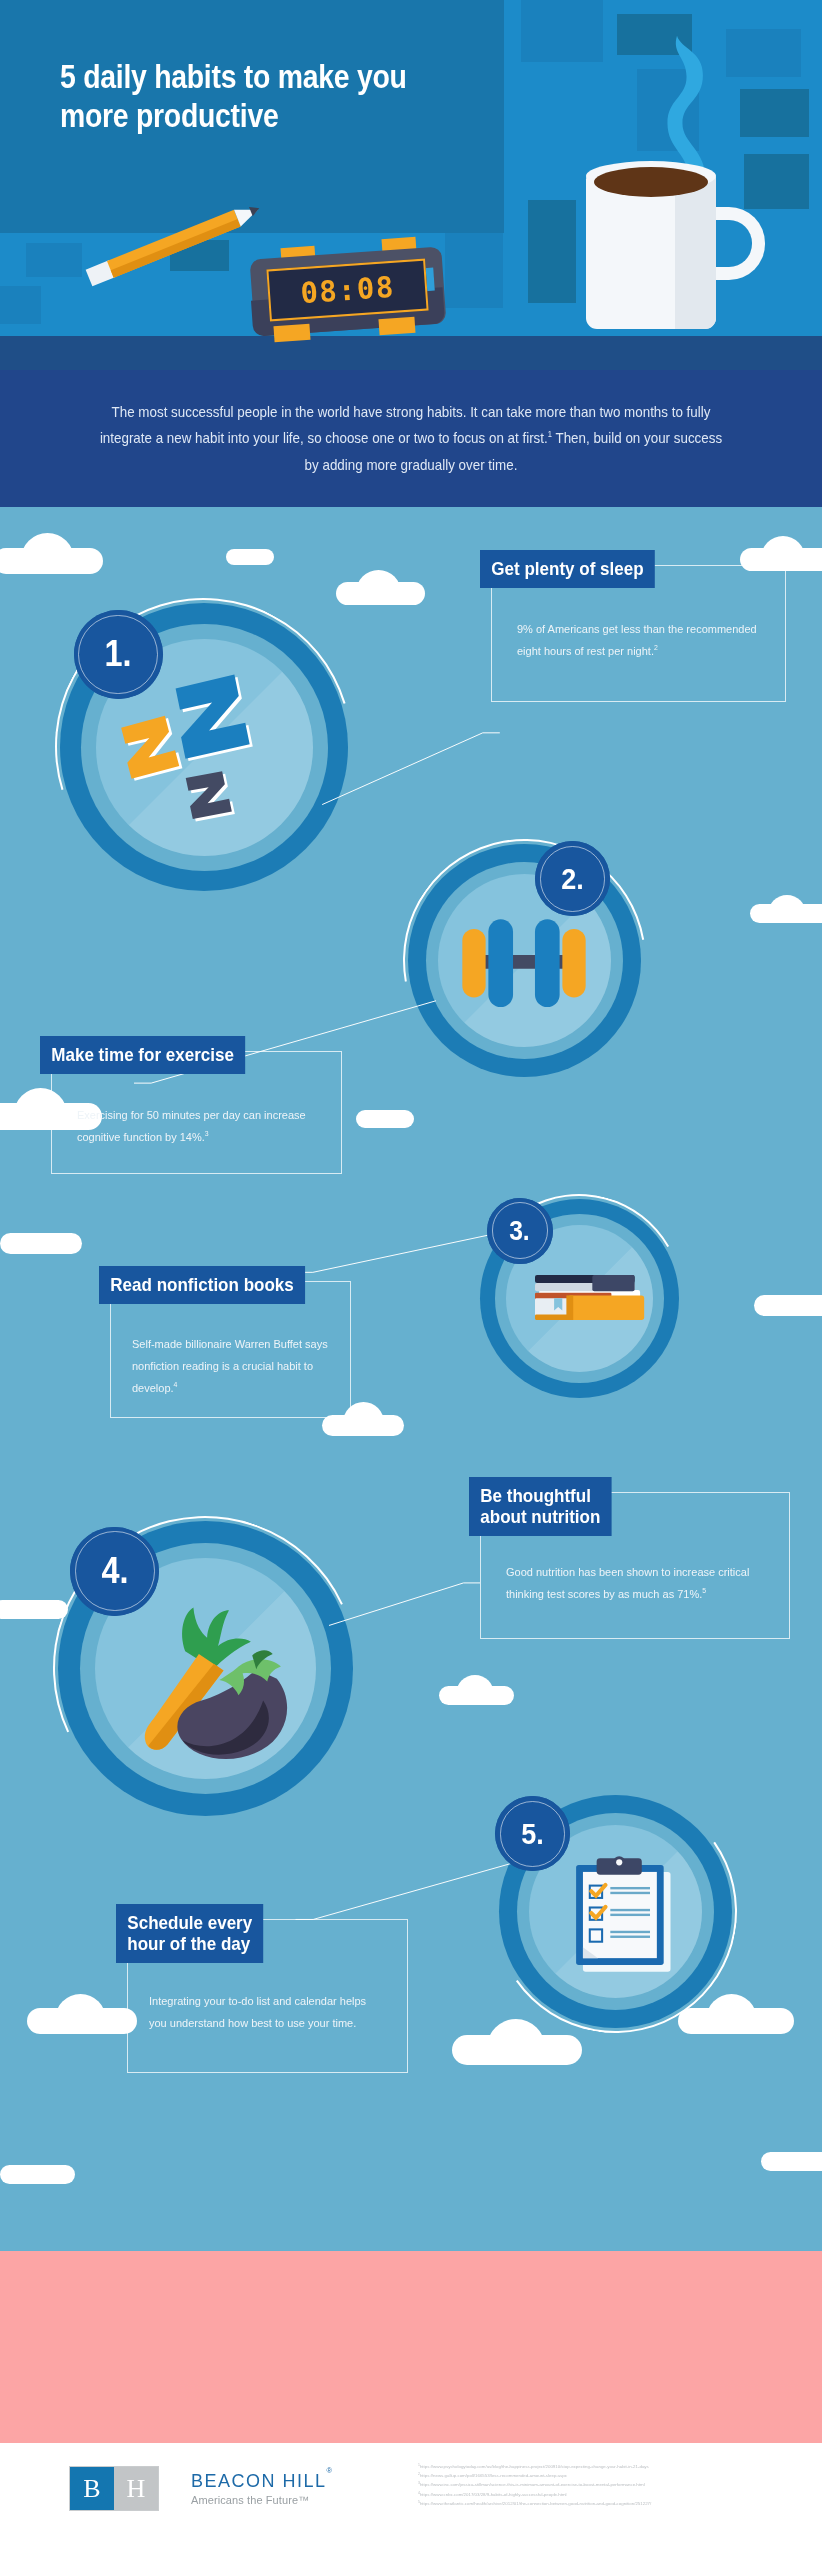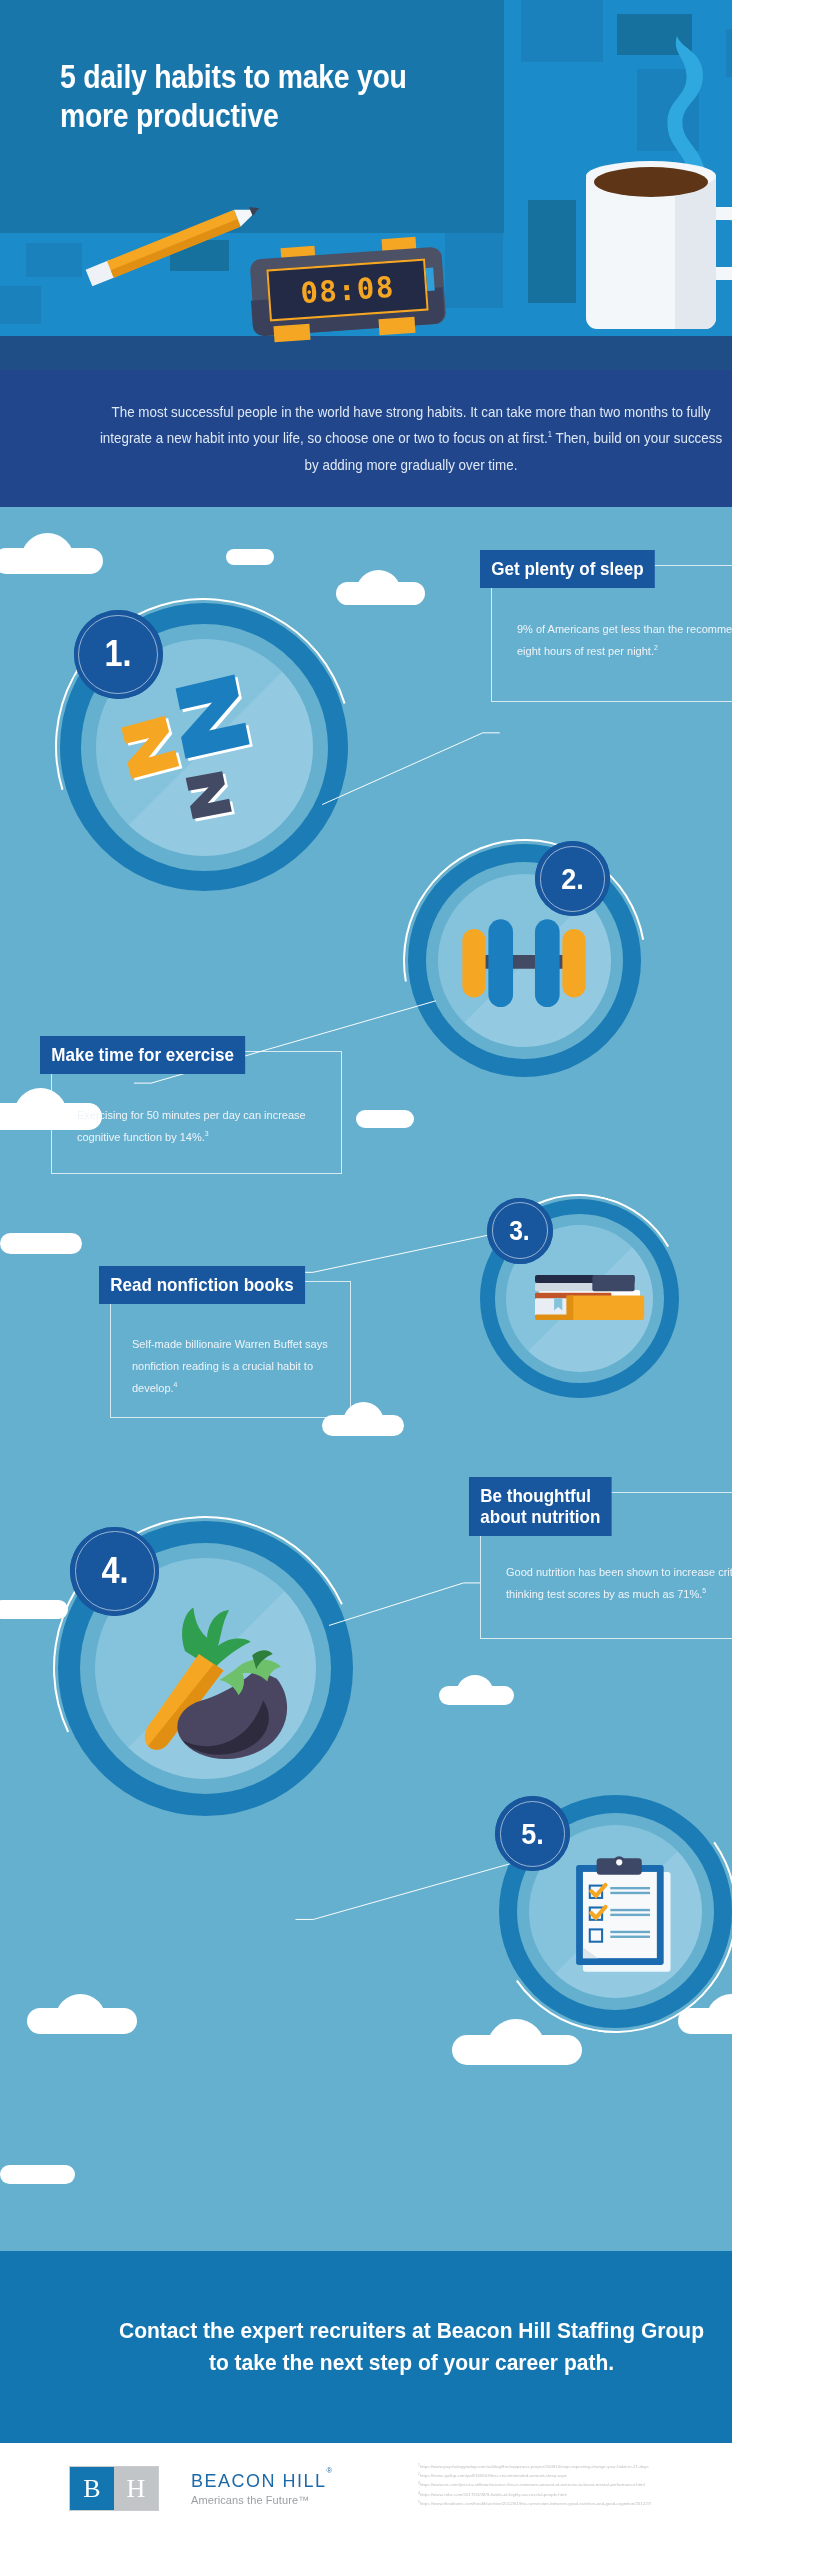--- a/index.html
+++ b/index.html
@@ -3,21 +3,21 @@
 <meta charset="utf-8">
 <style>
   * { box-sizing: border-box; margin: 0; padding: 0; }
   html, body {
     width: 822px;
     background: #ffffff;
     font-family: "Liberation Sans", sans-serif;
   }
   .page {
     position: relative;
-    width: 732px;
+    width: 822px;
     height: 2576px;
     overflow: hidden;
     background: #fca5a5;
   }
 
   
   .header {
     position: absolute;
     left: 0; top: 0;
     width: 822px; height: 370px;
@@ -557,27 +557,31 @@
         <rect x="56" y="119" width="58" height="3.5" fill="#6aa9c9"></rect>
         <path d="M16 136 L38 152 L16 152 Z" fill="#dde5ec"></path>
       </svg>
     </div>
 
     <svg class="connector" style="left:295px;top:1347px;width:226px;height:75px;" viewBox="0 0 330 110">
       <line x1="330" y1="10" x2="26" y2="96"></line>
       <line x1="26" y1="96" x2="0" y2="96"></line>
     </svg>
 
+    <div class="block" style="left:127px;top:1412px;width:288px;height:154px;">
+      <div class="frame" style="width:281px;height:154px;"></div>
+      <div class="heading" style="left:-11px;top:-15px;">Schedule every
+hour of the day</div>
+      <div class="body-text" style="left:22px;top:71px;width:233px;">
+        <span>Integrating your to-do list and calendar helps you understand how best to use your time.</span><sup></sup>
+      </div>
+    </div>
 
   </div>
 
-  <div class="cta">
-    <h2 style="white-space:pre-line;">Contact the expert recruiters at Beacon Hill Staffing Group
-to take the next step of your career path.</h2>
-  </div>
 
   <div class="footer">
     <div class="logo-wrap">
       <div class="logo-mark">
         <div class="half blue">B</div>
         <div class="half grey">H</div>
       </div>
       <div class="logo-text">
         <div class="name"><span>BEACON HILL</span><sup>®</sup></div>
         <div class="tag">Americans the Future™</div>

